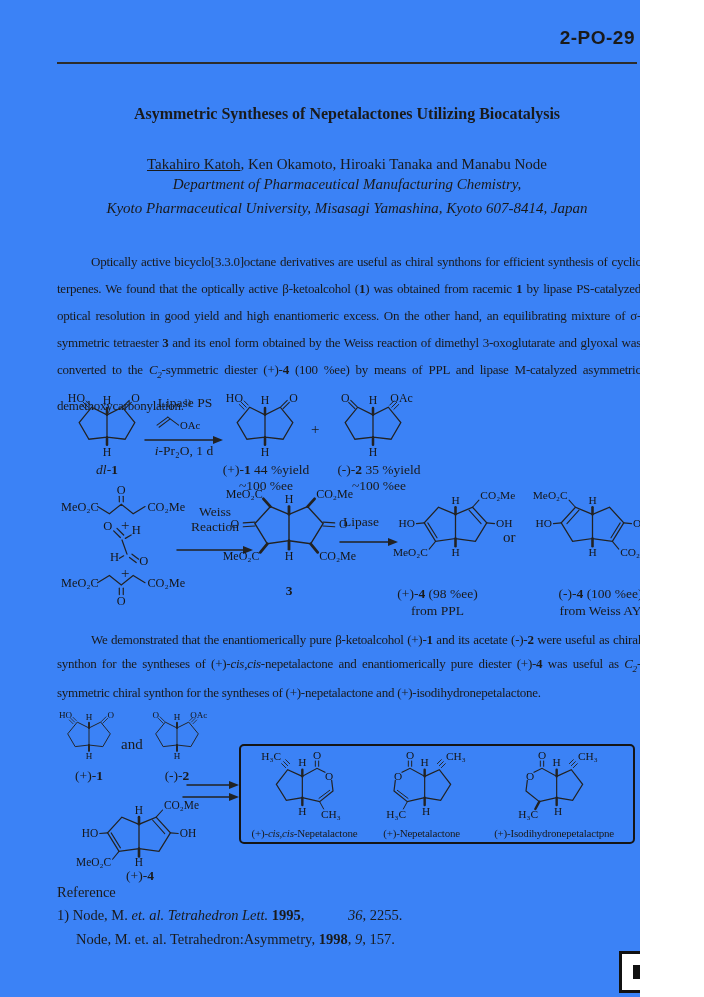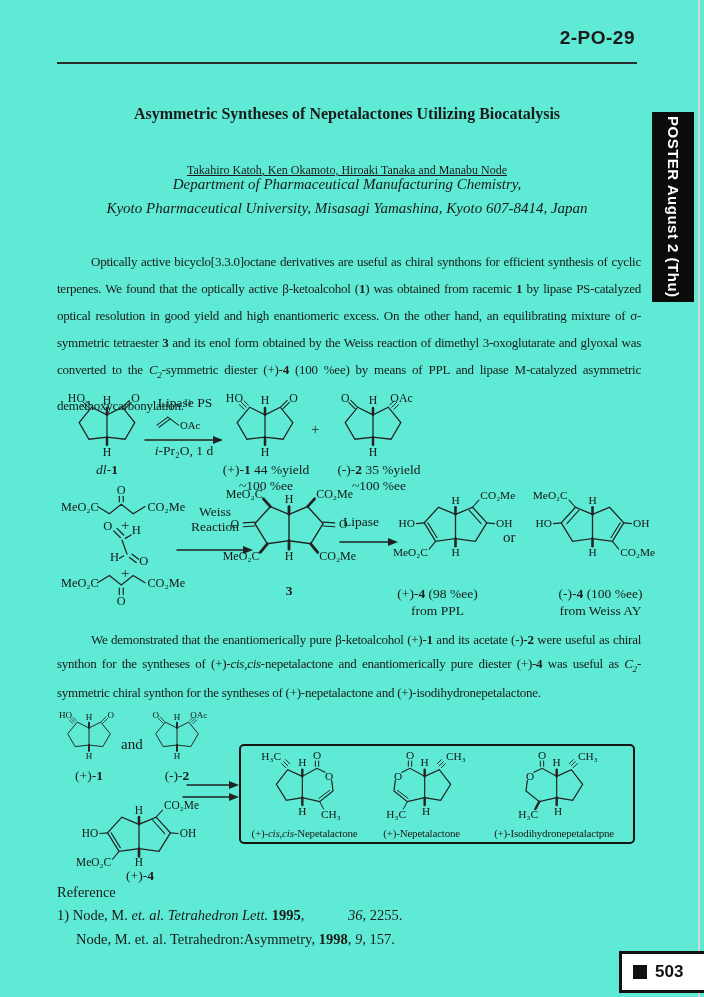--- a/index.html
+++ b/index.html
@@ -1,16 +1,16 @@
 <!DOCTYPE html>
 <html><head>
 <meta charset="utf-8">
 <style>
   html,body{margin:0;padding:0;background:#ffffff;}
-  #page{position:relative;width:704px;height:997px;background:#5eead4;overflow:hidden;
+  #page{position:relative;width:640px;height:997px;background:#3b82f6;overflow:hidden;
         font-family:"Liberation Serif",serif;color:#1a1a1a;}
   .abs{position:absolute;}
   .center{text-align:center;}
   .sans{font-family:"Liberation Sans",sans-serif;}
   .cap{position:absolute;font-size:13.5px;line-height:15px;text-align:center;white-space:nowrap;}
   .plus{position:absolute;font-size:15px;}
   .body-text{position:absolute;font-size:13px;line-height:27px;text-align:justify;
              letter-spacing:-0.25px;margin-top:16px;}
   .body-text.p2{line-height:24px;}
   .indent{text-indent:34px;}
@@ -44,21 +44,21 @@
 
 <div id="page">
 
   <div class="abs sans" style="left:420px;top:27px;width:215px;text-align:right;font-weight:bold;font-size:19px;letter-spacing:0.5px;">2-PO-29</div>
   <div class="abs" style="left:57px;top:62px;width:580px;height:2px;background:#2c2c2c;"></div>
 
   <div id="poster-tab">POSTER August 2 (Thu)</div>
   <div id="page-edge"></div>
 
   <div class="abs center" style="left:57px;top:105px;width:580px;font-weight:bold;font-size:16px;">Asymmetric Syntheses of Nepetalactones Utilizing Biocatalysis</div>
-  <div class="abs center" style="left:57px;top:163px;width:580px;font-size:12px;text-decoration:underline;"><span style="text-decoration: underline;">Takahiro Katoh</span><span>, Ken Okamoto, Hiroaki Tanaka and Manabu Node</span></div>
+  <div class="abs center" style="left:57px;top:156px;width:580px;font-size:15px;"><span style="text-decoration: underline;">Takahiro Katoh</span><span>, Ken Okamoto, Hiroaki Tanaka and Manabu Node</span></div>
   <div class="abs center" style="left:57px;top:176px;width:580px;font-size:15px;font-style:italic;">Department of Pharmaceutical Manufacturing Chemistry,</div>
   <div class="abs center" style="left:57px;top:200px;width:580px;font-size:15px;font-style:italic;">Kyoto Pharmaceutical University, Misasagi Yamashina, Kyoto 607-8414, Japan</div>
 
   <div class="body-text indent" style="left:57px;top:232px;width:584px;"><span>Optically active bicyclo[3.3.0]octane derivatives are useful as chiral synthons for efficient synthesis of cyclic terpenes.  We found that the optically active β-ketoalcohol (</span><span style="font-weight: bold;">1</span><span>) was obtained from racemic </span><span style="font-weight: bold;">1</span><span> by lipase PS-catalyzed optical resolution in good yield and high enantiomeric excess.  On the other hand, an equilibrating mixture of σ-symmetric tetraester </span><span style="font-weight: bold;">3</span><span> and its enol form obtained by the Weiss reaction of dimethyl 3-oxoglutarate and glyoxal was converted to the </span><span style="font-style: italic;">C</span><sub style="font-style: italic;">2</sub><span>-symmetric diester (+)-</span><span style="font-weight: bold;">4</span><span> (100 %ee) by means of PPL and lipase M-catalyzed asymmetric demethoxycarbonylation.</span><sup>1)</sup></div>
 
   <div class="abs" style="left:55px;top:394px;width:590px;height:100px;">
 
     <svg viewBox="0 0 120 92" style="left:10px;top:0;width:84px;height:64px;">
       <path d="M60,30 L38,19 L20,41 L34,65 L60,62 L60,30 L82,19 L100,41 L86,65 L60,62"></path>
       <line class="wedge" x1="60" y1="30" x2="60" y2="20"></line>

